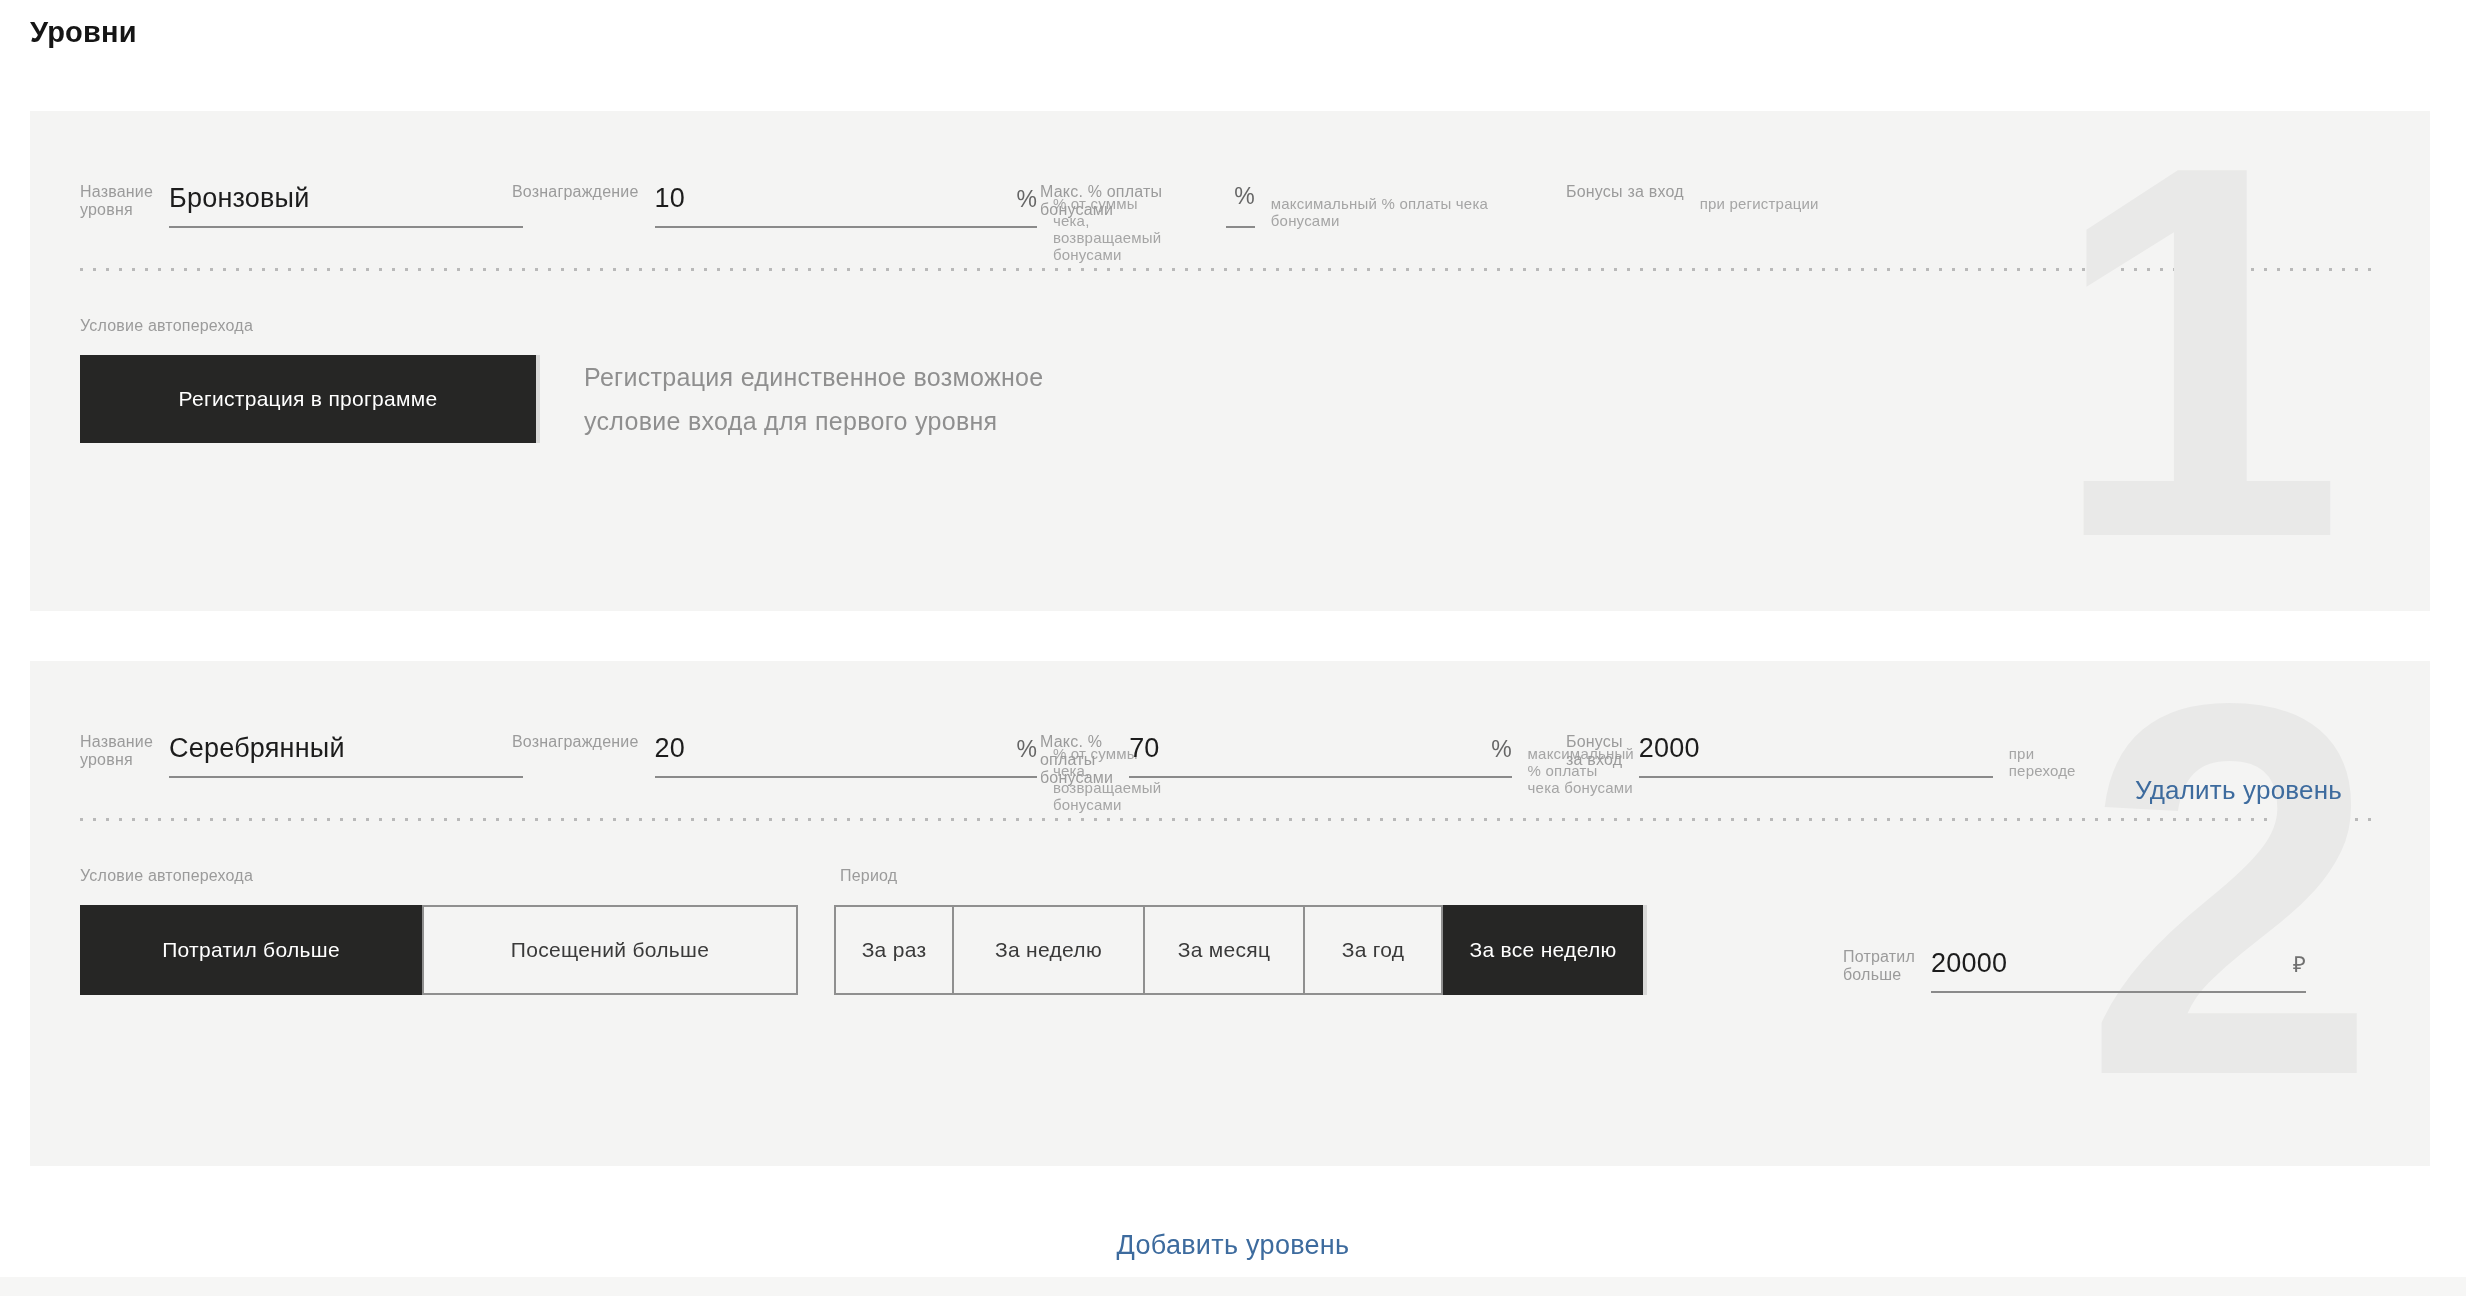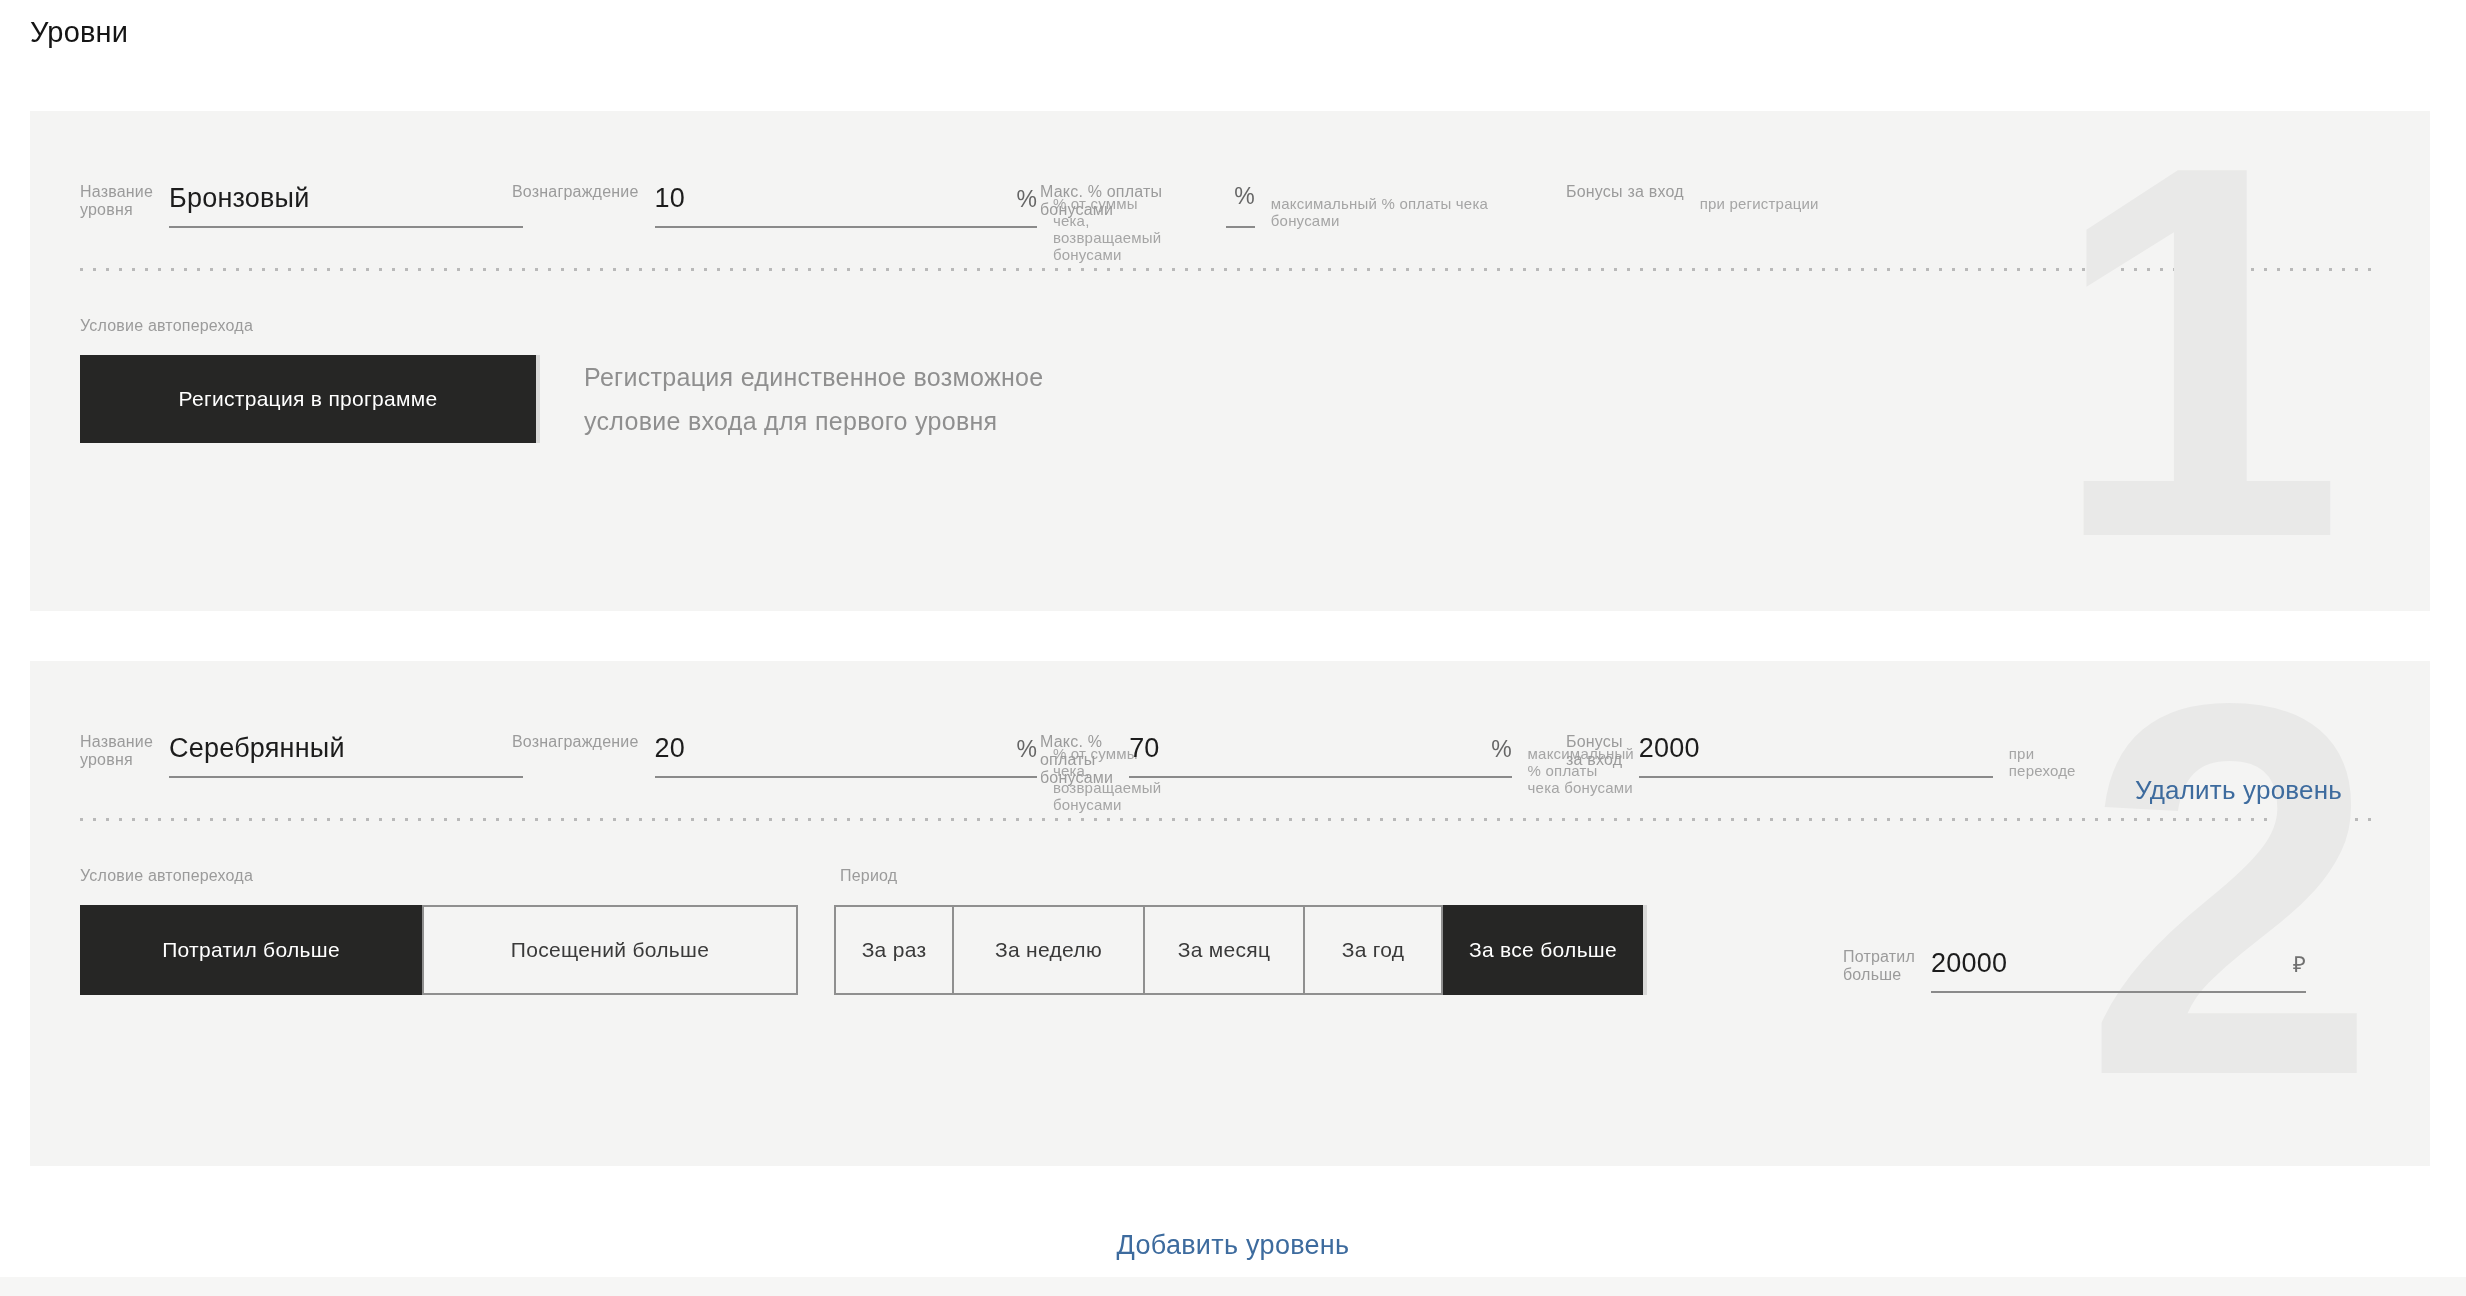--- a/index.html
+++ b/index.html
@@ -1,21 +1,21 @@
 <!DOCTYPE html>
 <html><head>
 <meta charset="utf-8">
 <style>
   * { box-sizing: border-box; margin: 0; padding: 0; }
   html, body { width: 2466px; background: #ffffff; font-family: "Liberation Sans", sans-serif; }
   body { position: relative; min-height: 1296px; overflow: hidden; }
 
   h1.page-title {
     margin: 16px 0 0 30px;
-    font-size: 29px; font-weight: 400; color: #151515; letter-spacing: 0.2px;
+    font-size: 29px; font-weight: 700; color: #151515; letter-spacing: 0.2px;
   }
 
   .card {
     position: relative;
     width: 2400px;
     margin-left: 30px;
     background: #f4f4f3;
     padding: 0 55px 0 50px;
   }
   .card-1 { margin-top: 62px; height: 500px; }
@@ -208,21 +208,21 @@
       </div>
     </div>
 
     <div class="group-col period-col">
       <div class="cond-label">Период</div>
       <div class="btn-row">
         <button class="btn light b-once">За раз</button>
         <button class="btn light b-week">За неделю</button>
         <button class="btn light b-month">За месяц</button>
         <button class="btn light b-year">За год</button>
-        <button class="btn dark edge b-alltime">За все больше</button>
+        <button class="btn dark edge b-alltime">За все неделю</button>
       </div>
     </div>
 
     <div class="field spent-field">
       <div class="label">Потратил больше</div>
       <div class="control">
         <input value="20000" style="">
         <span class="suffix">₽</span>
       </div>
     </div>

